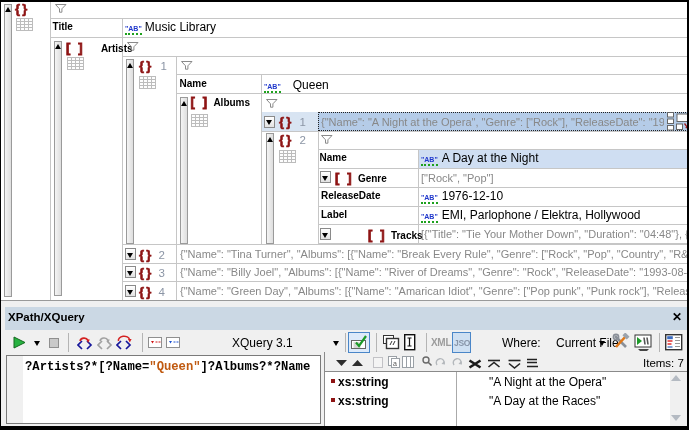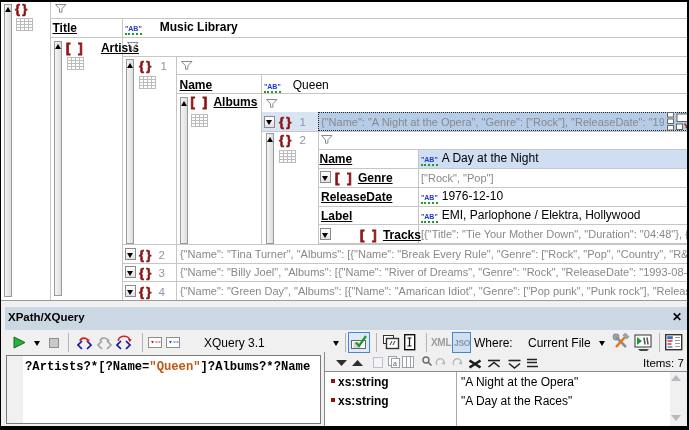--- a/index.html
+++ b/index.html
@@ -8,22 +8,22 @@
 #w { position:relative; width:689px; height:430px; background:#fff; overflow:hidden; }
 .abs { position:absolute; }
 .vl { position:absolute; width:1px; background:#c6c6c6; }
 .hl { position:absolute; height:1px; background:#c6c6c6; }
 .bar { position:absolute; width:8px; background:linear-gradient(to right,#f4f4f4,#dedede); border:1px solid #9a9a9a; }
 .tri-up { position:absolute; width:0; height:0; border-left:3.5px solid transparent; border-right:3.5px solid transparent; border-bottom:5px solid #000; }
 .tri-dn { position:absolute; width:0; height:0; border-left:3.5px solid transparent; border-right:3.5px solid transparent; border-top:5px solid #000; }
 .brace { color:#8e1414; font-weight:bold; font-size:13px; -webkit-text-stroke:0.65px #8e1414; letter-spacing:2.2px; }
 .brk { color:#8e1414; font-weight:bold; font-size:13px; -webkit-text-stroke:0.8px #8e1414; letter-spacing:2.2px; }
 .idx { color:#8b95a5; font-size:11.5px; }
-.key { font-weight:bold; font-size:12px;text-decoration:underline; }
-.txt { font-size:12px; }
+.key { font-weight:bold; font-size:10px; }
+.txt { font-size:12px;margin-left:28px; }
 .gray { color:#888; font-size:11px; white-space:nowrap; overflow:hidden; }
 .ab { color:#1f37cc; font-weight:bold; font-size:7px; letter-spacing:0px; border-bottom:2px dotted #1da11d; padding-bottom:1px; }
 .dbox { position:absolute; width:11px; height:12px; background:linear-gradient(#ffffff,#e2e2e2); border:1px solid #8a8a8a; }
 .dbox .tri-dn { left:1px; top:3.5px; border-left-width:3.8px; border-right-width:3.8px; border-top-width:5px; }
 .sep { position:absolute; width:1px; background:#b4b4b4; }
 </style>
 </head>
 <body>
 <div id="w">
 
@@ -85,21 +85,21 @@
 
   <div class="abs brace" style="left:15px; top:0.5px;">{}</div>
   <svg class="abs" style="left:16px; top:18px;" width="18" height="14">
       <use href="#gridicon"></use>
     </svg>
   <svg class="abs" style="left:55px; top:4px;" width="13" height="10">
       <use href="#funnel"></use>
     </svg>
 
   <div class="abs key" style="left:52.5px; top:20.5px;">Title</div>
-  <div class="abs" style="left:125px; top:20px;"><span class="ab">"AB"</span><span class="txt" style="margin-left:18px;font-weight:bold;">Music Library</span></div>
+  <div class="abs" style="left:125px; top:20px;"><span class="ab">"AB"</span><span class="txt" style="margin-left:3px;">Music Library</span></div>
 
   <div class="abs" style="left:66px; top:39.5px;"><span class="brk">[ ]</span><span class="key" style="margin-left:16px;">Artists</span></div>
   <svg class="abs" style="left:67px; top:57px;" width="18" height="14">
       <use href="#gridicon"></use>
     </svg>
   <svg class="abs" style="left:127px; top:42px;" width="13" height="10">
       <use href="#funnel"></use>
     </svg>
 
   <div class="abs" style="left:139px; top:58px;"><span class="brace">{}</span><span class="idx" style="margin-left:7px;">1</span></div>
@@ -155,21 +155,21 @@
 
   <div class="abs key" style="left:321px; top:190px;">ReleaseDate</div>
   <div class="abs" style="left:421px; top:189px;"><span class="ab">"AB"</span><span class="txt" style="margin-left:4px;">1976-12-10</span></div>
 
   <div class="abs key" style="left:321px; top:209px;">Label</div>
   <div class="abs" style="left:421px; top:208px;"><span class="ab">"AB"</span><span class="txt" style="margin-left:4px;">EMI, Parlophone / Elektra, Hollywood</span></div>
 
   <div class="dbox" style="left:320px; top:228px;">
       <div class="tri-dn"></div>
     </div>
-  <div class="abs" style="left:328px; top:227px;padding-left:32px;"><span class="brk">[ ]</span><span class="key" style="margin-left:4px;">Tracks</span></div>
+  <div class="abs" style="left:336px; top:227px;padding-left:32px;"><span class="brk">[ ]</span><span class="key" style="margin-left:4px;">Tracks</span></div>
   <div class="abs gray" style="left:421px; top:228px; width:267px;">[{"Title": "Tie Your Mother Down", "Duration": "04:48"}, {"Title": "You Take My Breath Away"}]</div>
 
   <div class="dbox" style="left:125px; top:248px;">
       <div class="tri-dn"></div>
     </div>
   <div class="abs" style="left:139px; top:247px;"><span class="brace">{}</span><span class="idx" style="margin-left:5px;">2</span></div>
   <div class="abs gray" style="left:180px; top:248px; width:508px;">{"Name": "Tina Turner", "Albums": [{"Name": "Break Every Rule", "Genre": ["Rock", "Pop", "Country", "R&amp;B"]}]}</div>
 
   <div class="dbox" style="left:125px; top:266px;">
       <div class="tri-dn"></div>

